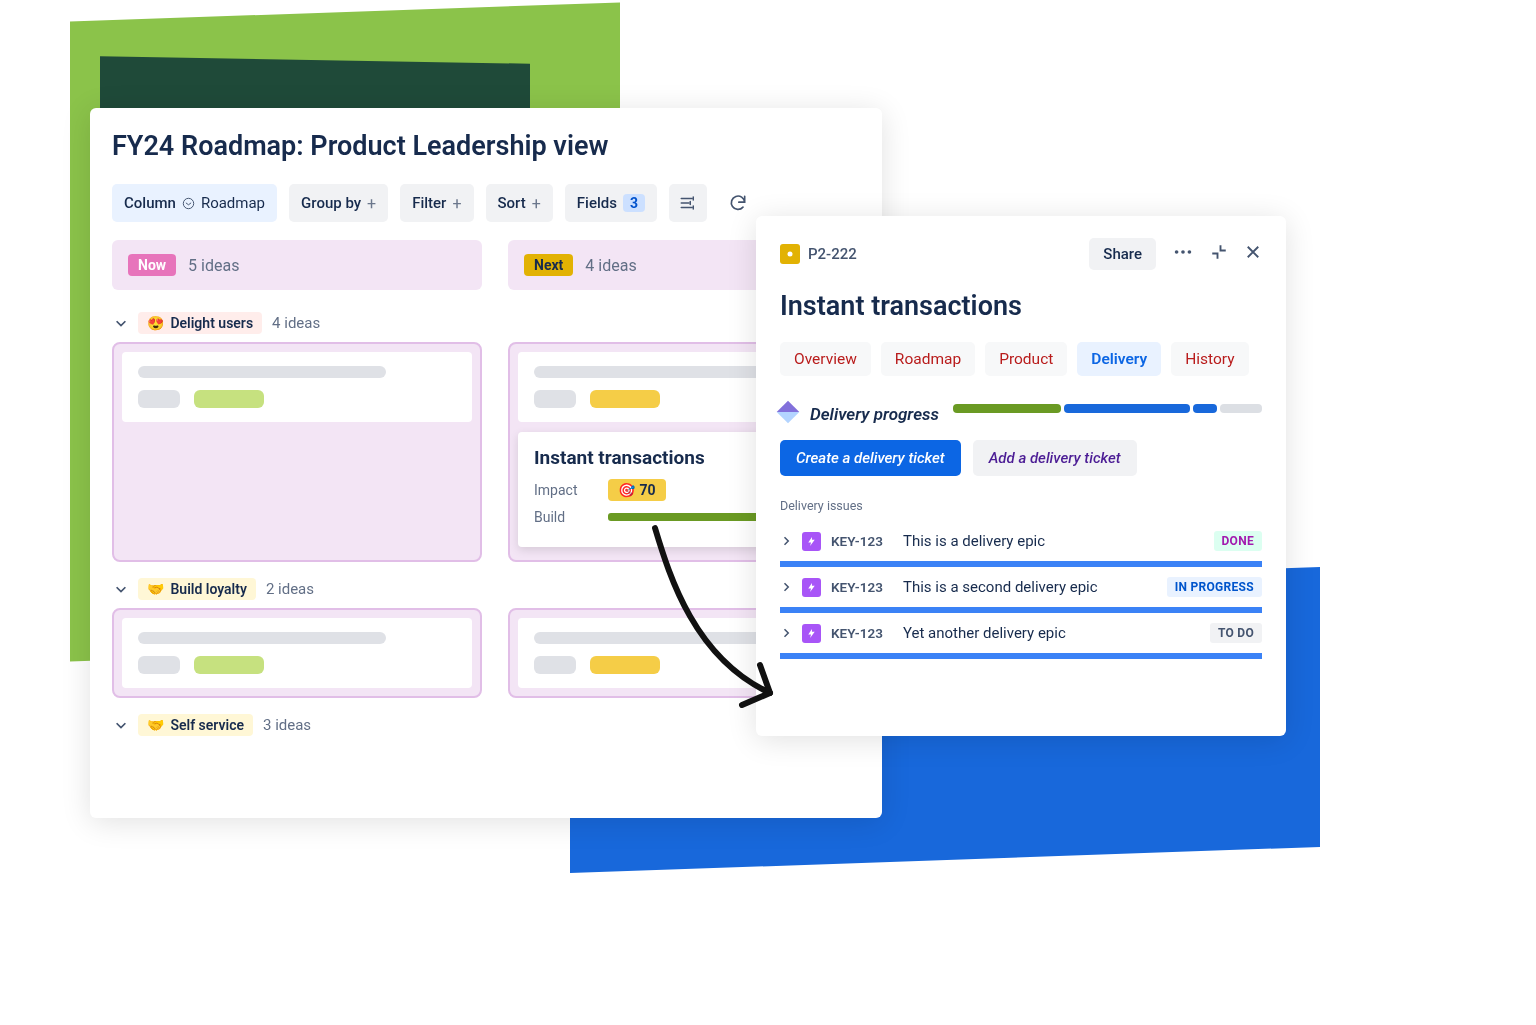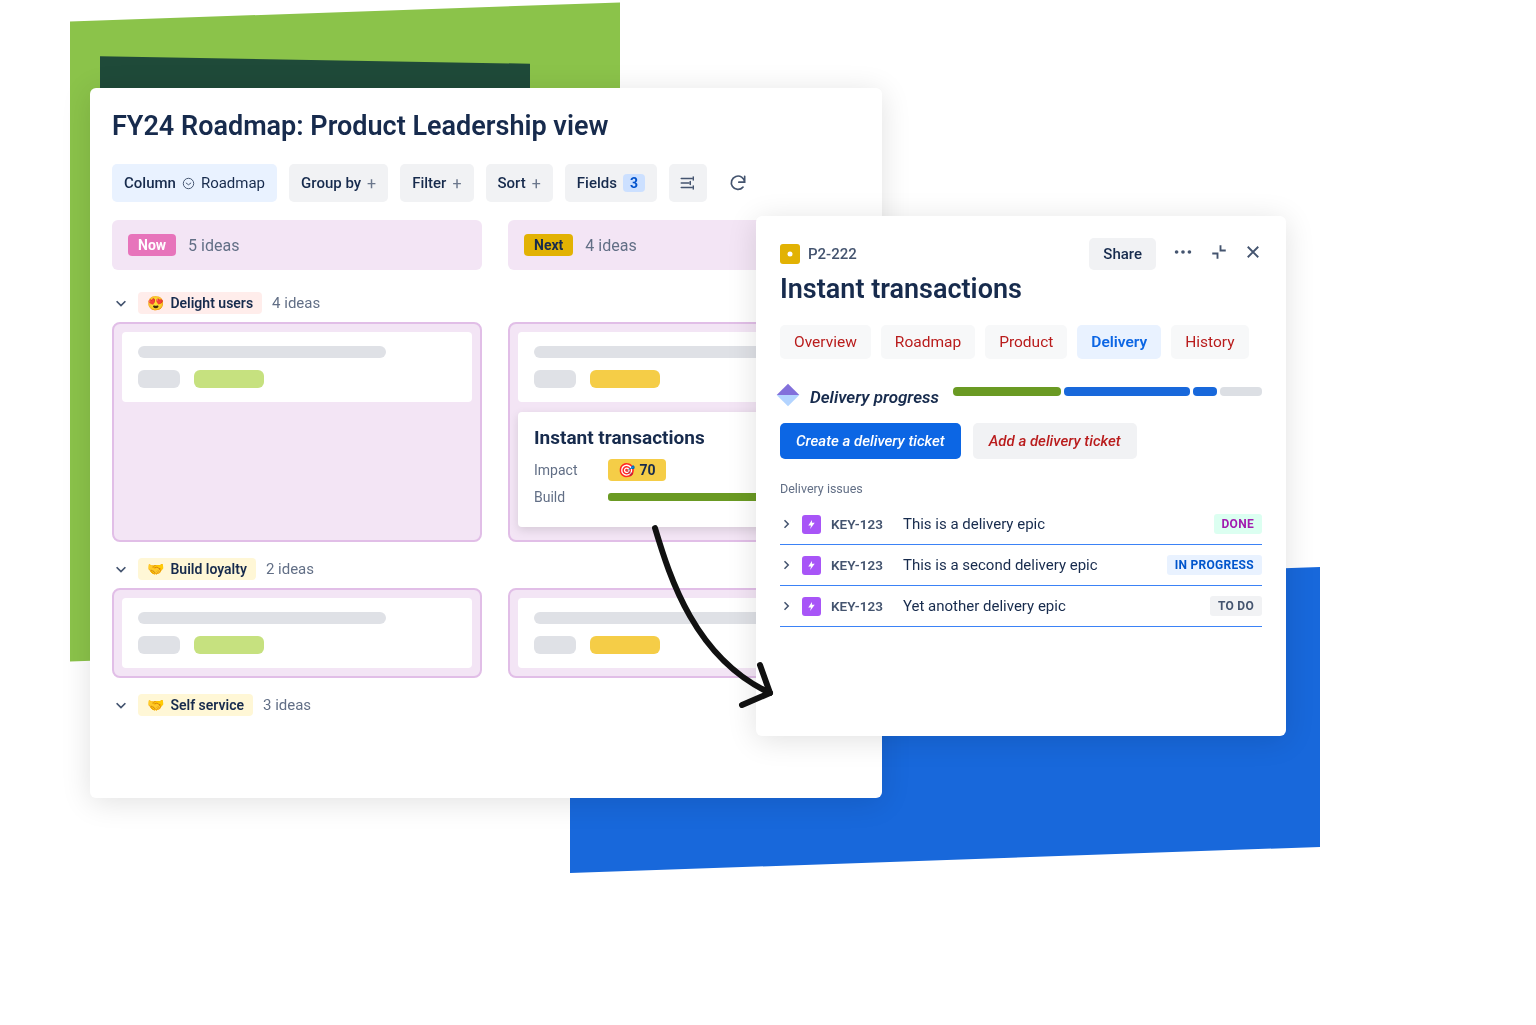--- a/index.html
+++ b/index.html
@@ -12,21 +12,21 @@
     overflow: hidden;
   }
   .bg-shape { position: absolute; }
   .bg-green-light { background:#8bc34a; top:12px; left:70px; width:550px; height:640px; transform:skewY(-2deg); }
   .bg-green-dark  { background:#1f4a39; top:60px; left:100px; width:430px; height:225px; transform:skewY(1deg); }
   .bg-blue        { background:#1868db; top:580px; left:570px; width:750px; height:280px; transform:skewY(-2deg); }
 
   .panel { position:absolute; background:#fff; border-radius:6px; box-shadow:0 4px 30px rgba(0,0,0,0.12); }
 
   
-  .roadmap { top:88px; left:90px; width:792px; height:710px; padding:22px 0 0 22px; overflow:hidden; }
+  .roadmap { top:108px; left:90px; width:792px; height:710px; padding:22px 0 0 22px; overflow:hidden; }
   .roadmap-title { font-size:27px; font-weight:600; color:#172b4d; margin-bottom:22px; }
   .toolbar { display:flex; gap:12px; margin-bottom:18px; }
   .chip { display:flex; align-items:center; gap:6px; background:#f1f2f4; color:#172b4d; font-size:15px; font-weight:500; padding:7px 12px; border-radius:5px; cursor:pointer; }
   .chip .plus { font-size:16px; color:#6b778c; font-weight:400; }
   .chip.column { background:#e9f2ff; }
   .chip.column .sub { font-weight:400; }
   .badge-count { background:#cce0ff; color:#0052cc; font-weight:700; padding:1px 7px; border-radius:4px; font-size:14px; }
   .iconbtn { width:38px; height:38px; display:flex; align-items:center; justify-content:center; background:#f1f2f4; border-radius:5px; cursor:pointer; color:#44546f; }
 
   .board { display:flex; gap:26px; }
@@ -57,21 +57,21 @@
   .feature-card { background:#fff; border-radius:4px; padding:14px 16px; margin-top:10px; box-shadow:0 3px 10px rgba(0,0,0,0.12); }
   .feature-title { font-size:19px; font-weight:700; color:#172b4d; margin-bottom:10px; }
   .frow { display:flex; align-items:center; gap:14px; font-size:14px; color:#626f86; margin-bottom:8px; }
   .frow .lbl { width:60px; }
   .impact-badge { background:#f5cd47; color:#172b4d; font-weight:700; padding:3px 10px; border-radius:4px; display:flex; align-items:center; gap:4px; font-size:14px; }
   .goal-bar { flex:1; display:flex; gap:2px; height:8px; }
   .goal-bar span { display:block; height:100%; border-radius:3px; }
 
   
   .detail { top:216px; left:756px; width:530px; height:520px; padding:22px 24px; }
-  .dhead { display:flex; align-items:center; justify-content:space-between; margin-bottom:3px; }
+  .dhead { display:flex; align-items:center; justify-content:space-between; margin-bottom:20px; }
   .dleft { display:flex; align-items:center; gap:8px; }
   .issue-icon { width:20px; height:20px; background:#e2b203; border-radius:3px; display:flex; align-items:center; justify-content:center; }
   .issue-icon svg { width:12px; height:12px; fill:#fff; }
   .issue-key { font-size:15px; color:#44546f; font-weight:500; }
   .dright { display:flex; align-items:center; gap:16px; }
   .share-btn { background:#f1f2f4; font-size:15px; color:#172b4d; font-weight:500; padding:7px 14px; border-radius:5px; cursor:pointer; }
   .icon-plain { color:#44546f; cursor:pointer; }
 
   .dtitle { font-size:27px; font-weight:600; color:#172b4d; margin-bottom:20px; }
   .tabs { display:flex; gap:10px; margin-bottom:28px; }
@@ -80,24 +80,24 @@
 
   .progress-row { display:flex; gap:14px; margin-bottom:16px;font-style:italic; }
   .diamond { width:16px; height:16px; transform:rotate(45deg); background:linear-gradient(135deg,#8270DB 50%,#b3d4ff 50%); }
   .progress-label { font-size:17px; font-weight:600; color:#172b4d; }
   .progress-bar { flex:1; display:flex; gap:3px; height:9px; }
   .progress-bar span{ display:block; height:100%; border-radius:4px; }
 
   .btnrow { display:flex; gap:12px; margin-bottom:22px;font-style:italic; }
   .btn { font-size:15px; font-weight:500; padding:9px 16px; border-radius:5px; cursor:pointer; }
   .btn.primary { background:#0c66e4; color:#fff; }
-  .btn.secondary { background:#f1f2f4; color:#b91c1c; }
+  .btn.secondary { background:#f1f2f4; color:#4c1d95; }
 
   .section-label { font-size:12.5px; color:#626f86; margin-bottom:8px; }
-  .issue-row { display:flex; align-items:center; gap:10px; padding:10px 0; border-bottom:1px solid #3b82f6; }
+  .issue-row { display:flex; align-items:center; gap:10px; padding:10px 0; border-bottom:6px solid #3b82f6; }
   .issue-row .exp { width:12px; color:#44546f; cursor:pointer; }
   .epic-icon { width:19px; height:19px; background:#a855f7; border-radius:3px; display:flex; align-items:center; justify-content:center; flex-shrink:0; }
   .epic-icon svg { width:11px; height:11px; fill:#fff; }
   .row-key { font-size:13.5px; font-weight:600; color:#44546f; width:62px; flex-shrink:0; }
   .row-title { font-size:15px; color:#172b4d; flex:1; }
   .status { font-size:12px; font-weight:700; padding:3px 8px; border-radius:3px; letter-spacing:.3px; }
   .status.done { background:#dcfff1; color:#a21caf; }
   .status.progress { background:#e9f2ff; color:#0055cc; }
   .status.todo { background:#f1f2f4; color:#44546f; }
 

